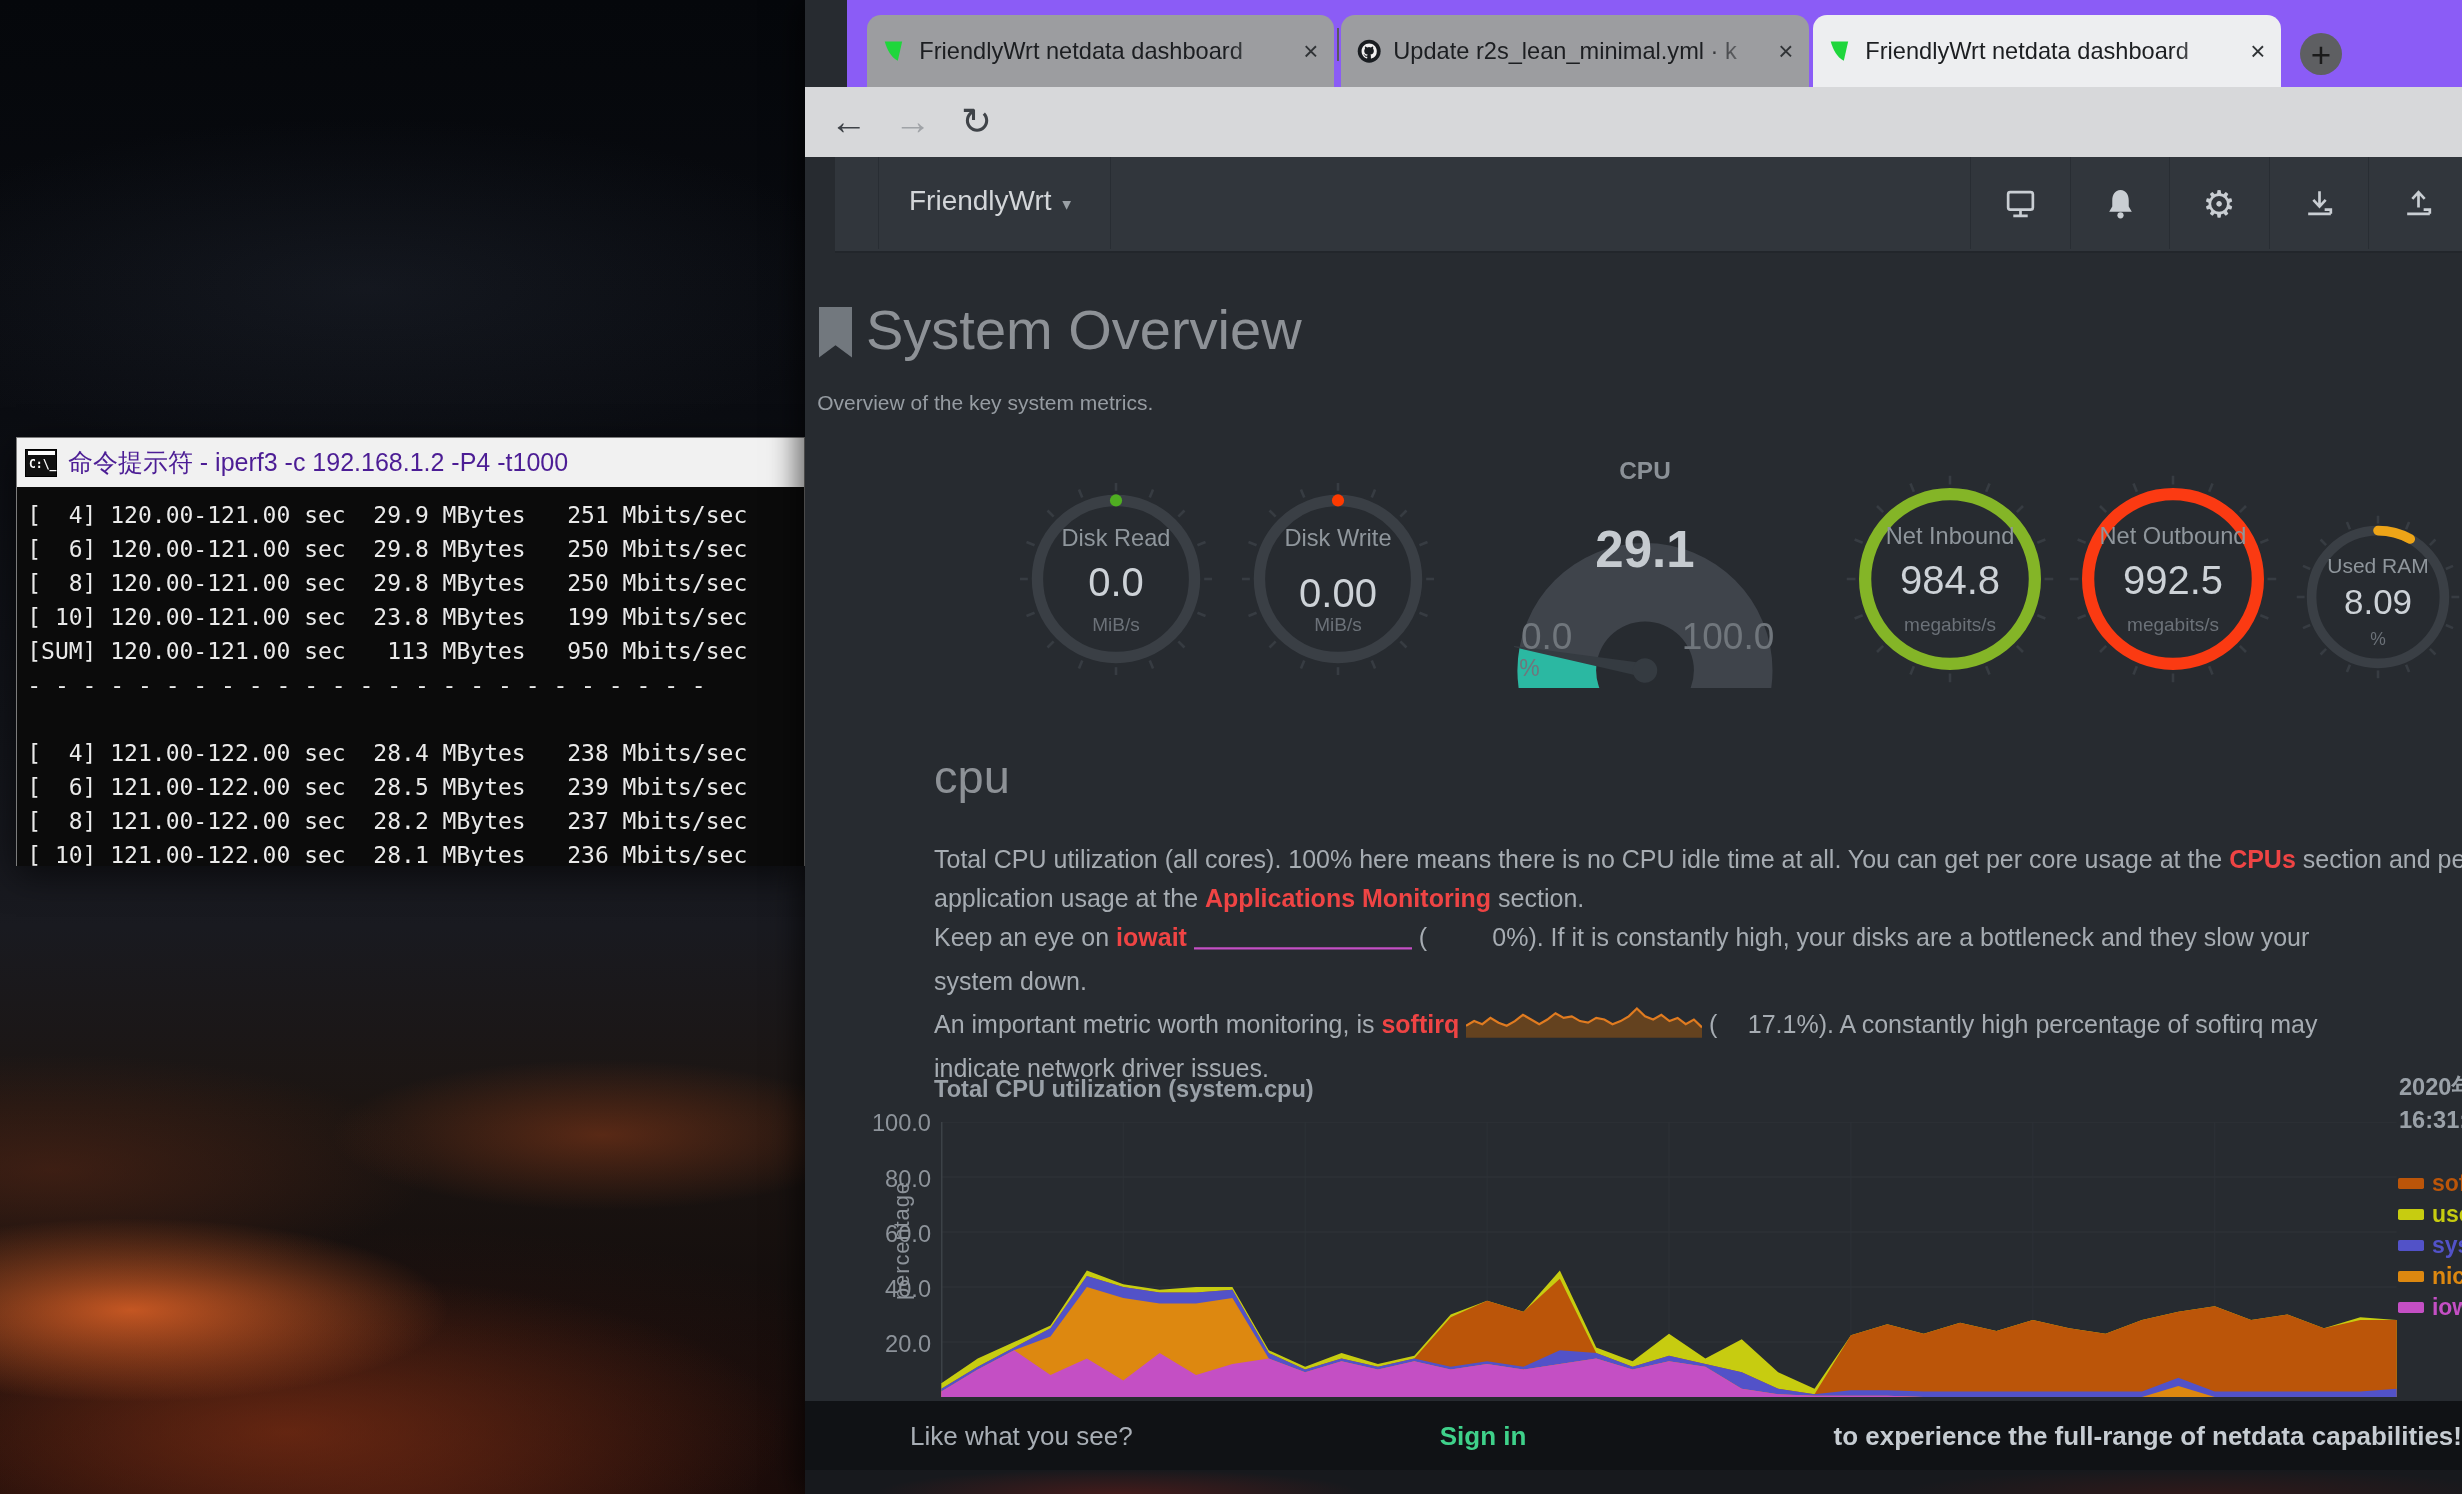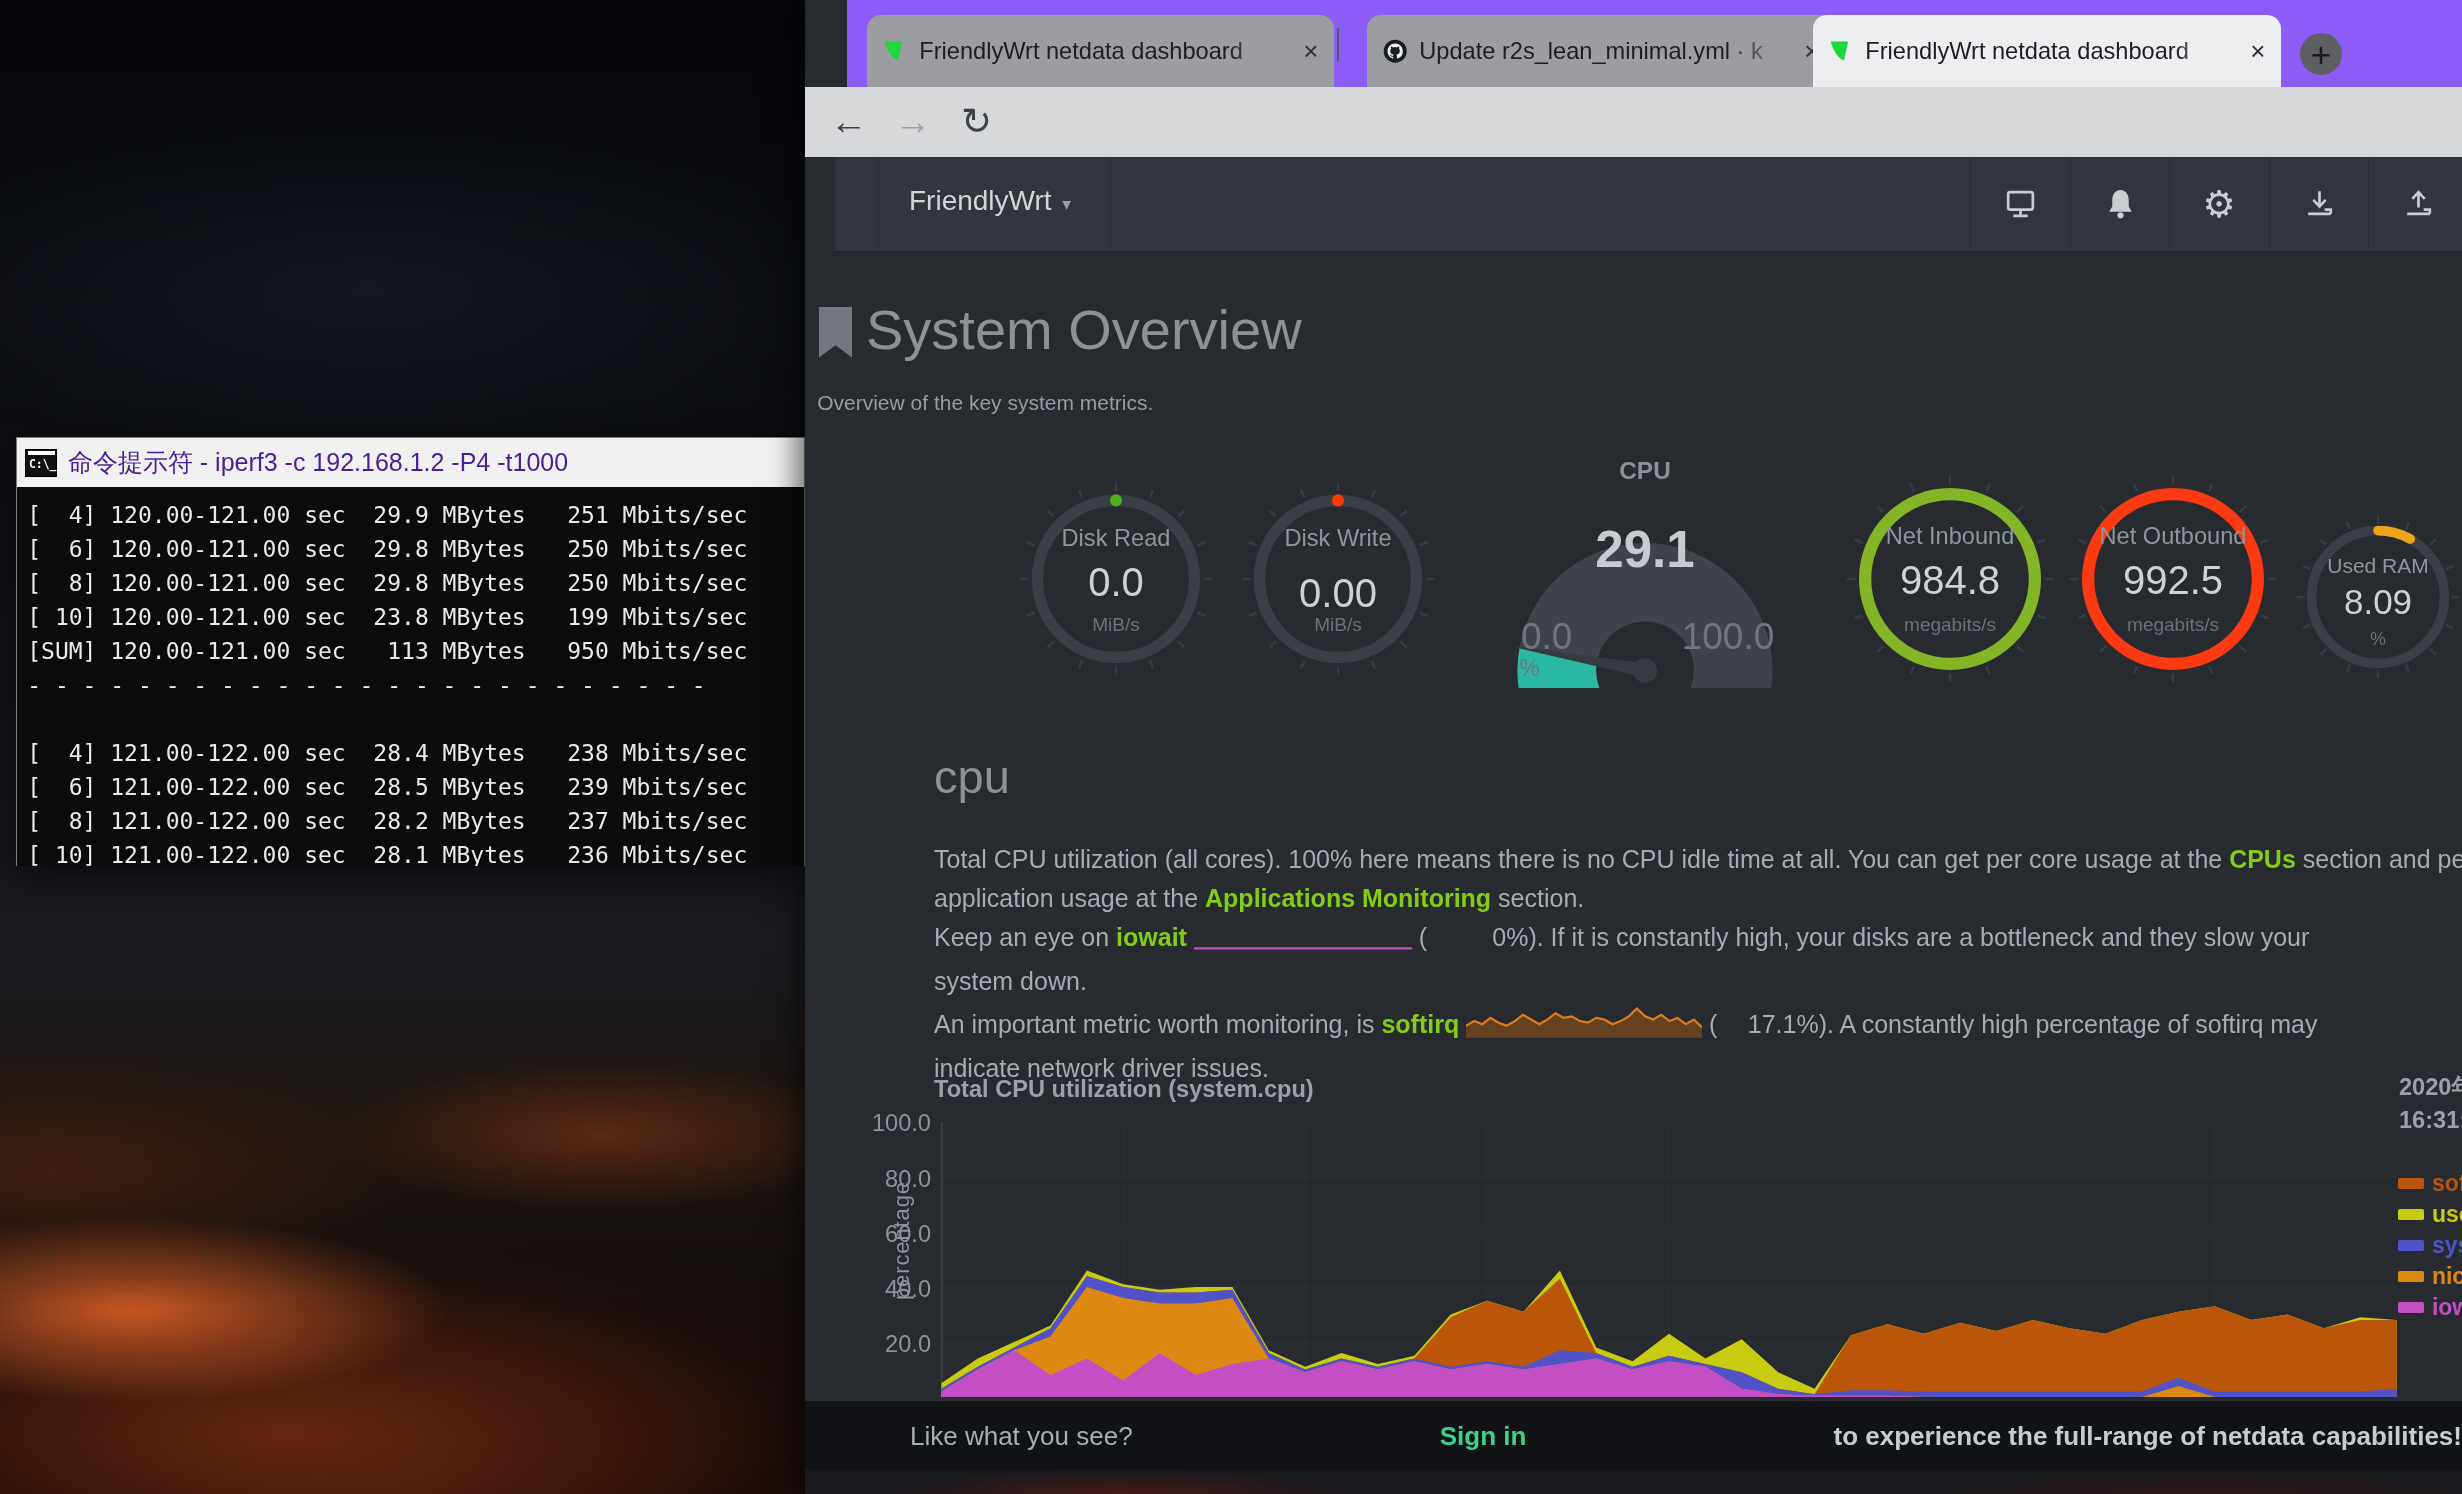--- a/index.html
+++ b/index.html
@@ -72,21 +72,21 @@
   .cpu-gauge .txt{position:absolute;text-align:center;}
   .cpu-title{left:0;width:100%;top:5.2px;font-size:24.4px;font-weight:600;color:#8b9197;}
   .cpu-value{left:0;width:100%;top:68px;font-size:51px;font-weight:700;color:#c6cbd0;}
   .cpu-min{left:7px;top:164px;font-size:37px;color:#70767c;}
   .cpu-max{right:1.7px;top:164px;font-size:37px;color:#70767c;}
   .cpu-unit{left:5.2px;top:203px;font-size:23px;color:#70767c;}
   
   .sec-heading{position:absolute;left:129px;top:749px;font-size:47px;color:#8d9196;}
   .paras{position:absolute;left:129px;top:840px;width:1537px;overflow:hidden;}
   .para-line{font-size:25px;line-height:39px;color:#a6acb2;white-space:nowrap;}
-  .para-line b{color:#84cc16;font-weight:700;}
+  .para-line b{color:#ef4444;font-weight:700;}
   .num-slot{display:inline-block;width:79px;text-align:right;}
   .spark{display:inline-block;vertical-align:-5.2px;}
   
   .chart-title{position:absolute;left:129px;top:1076px;font-size:23.6px;font-weight:700;color:#9aa1a8;}
   .chart-time{position:absolute;left:1594px;top:1071px;font-size:23.6px;font-weight:700;color:#9aa1a8;line-height:33px;white-space:nowrap;}
   .ytick{position:absolute;left:35px;width:91px;text-align:right;font-size:23.6px;color:#8d939a;}
   .ylabel{position:absolute;left:84px;top:1181px;font-size:22px;color:#8d939a;writing-mode:vertical-rl;transform:rotate(180deg);letter-spacing:0.9px;}
   #chart-svg{position:absolute;left:136px;top:1122px;}
   .legend{position:absolute;left:1593px;top:1168px;width:65px;overflow:hidden;}
   .legend-row{display:flex;align-items:center;height:31px;white-space:nowrap;}
@@ -138,21 +138,21 @@
       <div class="tab inactive" style="left:20px;width:467px;">
         <span class="fav">
           <svg viewBox="0 0 28 28" width="24.4" height="24.4">
               <path d="M2 3 h20 l-5 22 C9 21 5 13 2 3 Z" fill="#1fd63c"></path>
             </svg>
         </span>
         <span class="t-title">FriendlyWrt netdata dashboard</span>
         <span class="t-close">×</span>
       </div>
       <div class="tab-divider" style="left:490px;"></div>
-      <div class="tab inactive" style="left:520px;width:468px;">
+      <div class="tab inactive" style="left:494px;width:468px;">
         <span class="fav">
           <svg viewBox="0 0 32 32" width="24.4" height="24.4">
               <circle cx="16" cy="16" r="15" fill="#191d21"></circle>
               <path fill="#f0f0f0" d="M16 6c-5.5 0-10 4.5-10 10 0 4.4 2.9 8.2 6.8 9.5.5.1.7-.2.7-.5v-1.7c-2.8.6-3.4-1.3-3.4-1.3-.5-1.2-1.1-1.5-1.1-1.5-.9-.6.1-.6.1-.6 1 .1 1.5 1 1.5 1 .9 1.5 2.3 1.1 2.9.8.1-.6.3-1.1.6-1.3-2.2-.3-4.6-1.1-4.6-5 0-1.1.4-2 1-2.7-.1-.3-.4-1.3.1-2.7 0 0 .8-.3 2.7 1a9.4 9.4 0 0 1 5 0c1.9-1.3 2.7-1 2.7-1 .5 1.4.2 2.4.1 2.7.6.7 1 1.6 1 2.7 0 3.9-2.4 4.7-4.6 5 .4.3.7.9.7 1.9v2.8c0 .3.2.6.7.5A10 10 0 0 0 26 16c0-5.5-4.5-10-10-10z"></path>
             </svg>
         </span>
         <span class="t-title">Update r2s_lean_minimal.yml · k</span>
         <span class="t-close">×</span>
       </div>
       <div class="tab active" style="left:966px;width:468px;">

